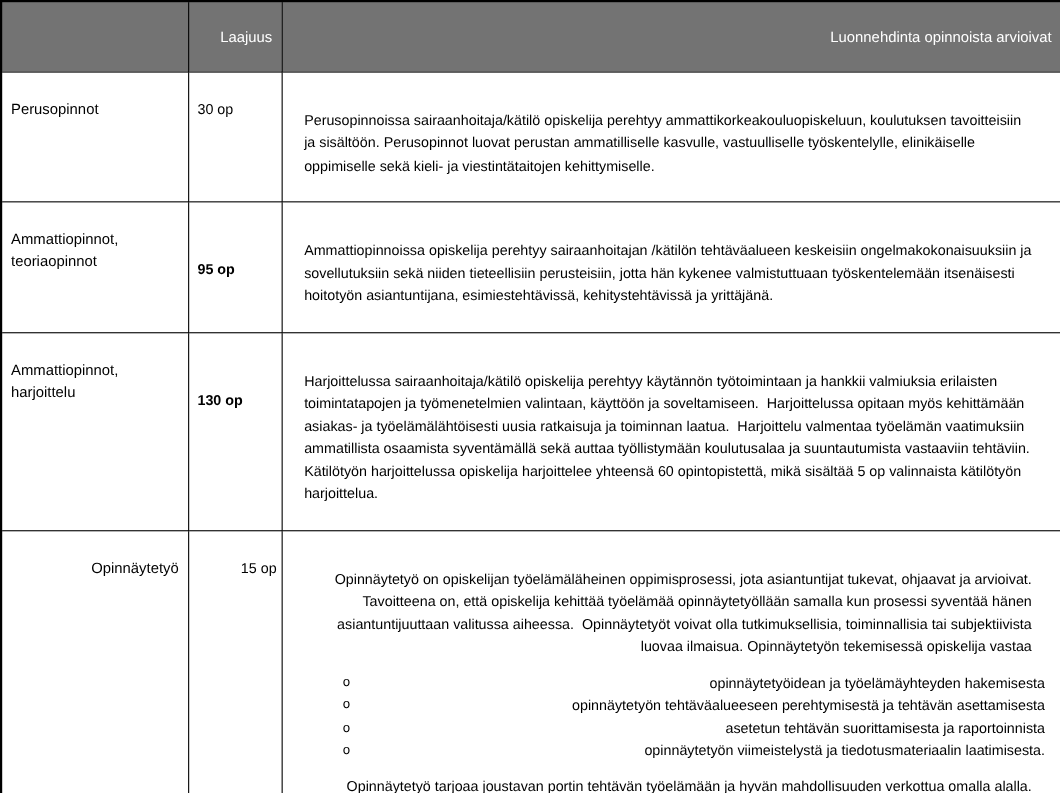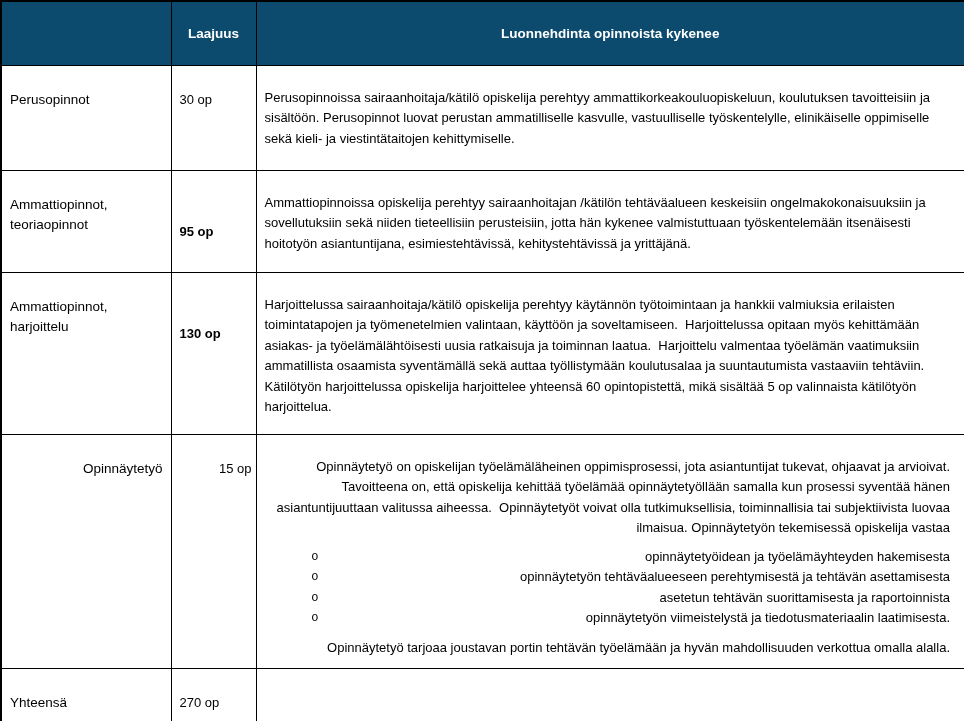--- a/index.html
+++ b/index.html
@@ -25,25 +25,25 @@
   table.curriculum th,
   table.curriculum td {
     border: 1px solid #000000;
     vertical-align: top;
     box-sizing: border-box;
   }
 
   
   tr.hdr { height: 64px; }
   tr.hdr th {
-    background: #0c4a6e;
+    background: #737373;
     color: #ffffff;
     font-size: 13.5px;
-    font-weight: bold;
-    text-align: center;
+    font-weight: normal;
+    text-align: right;
     vertical-align: middle;
     padding: 0 8px 0 8px;
   }
 
   
   tr.r1 { height: 105px; }
   tr.r2 { height: 102px; }
   tr.r3 { height: 162px; }
   tr.r4 { height: 221px; text-align: right; }
   tr.r5 { height: 65px; }
@@ -61,21 +61,21 @@
     white-space: nowrap;
     margin-top: 38px;
   }
   td.extent.offset { padding-top: 51px; font-weight: bold; }
   td.desc {
     font-size: 13px;
     line-height: 20.5px;
     padding: 22px 14px 10px 8px;
   }
   .para {
-    margin: 0;
+    margin: 12px;
     white-space: pre-wrap;
   }
   .bullet-list {
     margin: 8px 0 9px 0;
   }
   .bullet-item {
     display: flex;
     line-height: 20.5px;
   }
   .bullet-item .marker {
@@ -97,21 +97,21 @@
   <table class="curriculum">
     <colgroup>
       <col class="c1">
         <col class="c2">
         <col class="c3">
     </colgroup>
     <thead>
       <tr class="hdr">
         <th></th>
         <th>Laajuus</th>
-        <th>Luonnehdinta opinnoista kykenee</th>
+        <th>Luonnehdinta opinnoista arvioivat</th>
       </tr>
     </thead>
     <tbody>
 
       <tr class="r1">
         <td class="name">Perusopinnot</td>
         <td class="extent">30 op</td>
         <td class="desc">
           <p class="para">Perusopinnoissa sairaanhoitaja/kätilö opiskelija perehtyy ammattikorkeakouluopiskeluun, koulutuksen tavoitteisiin ja sisältöön. Perusopinnot luovat perustan ammatilliselle kasvulle, vastuulliselle työskentelylle, elinikäiselle oppimiselle sekä kieli- ja viestintätaitojen kehittymiselle.</p>
         </td>

